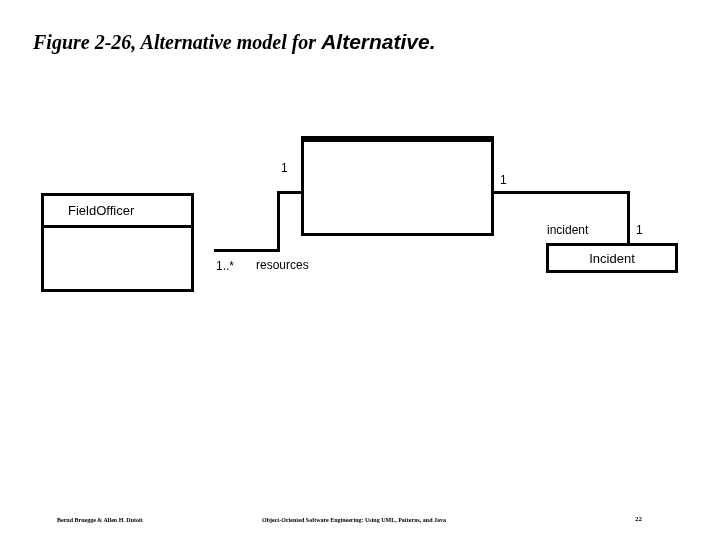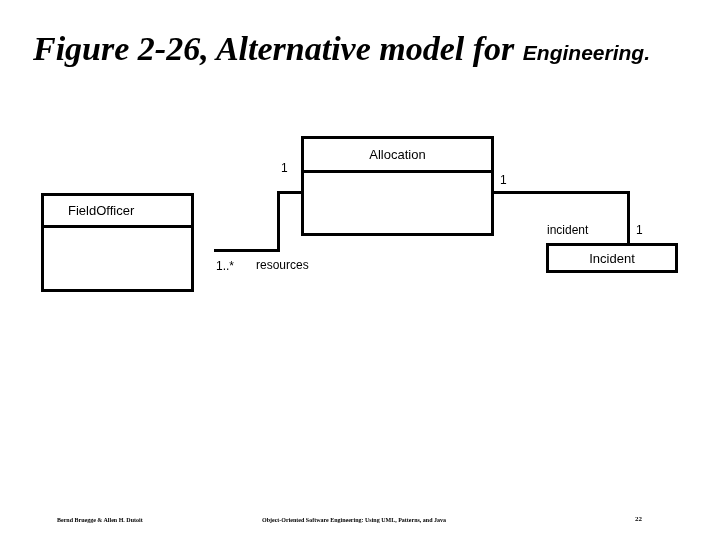--- a/index.html
+++ b/index.html
@@ -23,21 +23,21 @@
     top: 30px;
     width: 660px;
     height: 34px;
     white-space: nowrap;
     color: #000000;
   }
   #title .t-serif {
     font-family: "Liberation Serif", serif;
     font-style: italic;
     font-weight: bold;
-    font-size: 34px;
+    font-size: 20px;
     letter-spacing: 0px;
   }
   #title .t-sans {
     font-family: "Liberation Sans", sans-serif;
     font-style: italic;
     font-weight: bold;
     font-size: 21px;
     letter-spacing: 0px;
   }
 
@@ -126,43 +126,40 @@
   #footer-author { left: 57px; top: 516px; }
   #footer-book   { left: 262px; top: 516px; }
   #footer-page   { left: 635px; top: 515px; font-size: 7px; }
 </style>
 </head>
 <body>
 
 <div id="slide">
 
   <div id="title">
-    <span class="t-serif">Figure 2-26, Alternative model for </span><span class="t-sans">Engineering.</span>
+    <span class="t-serif">Figure 2-26, Alternative model for </span><span class="t-sans">Alternative.</span>
   </div>
 
   <div class="line-h" style="left:214px; top:249px; width:66px;"></div>
 
   <div class="line-v" style="left:277px; top:191px; height:61px;"></div>
 
   <div class="line-h" style="left:277px; top:191px; width:27px;"></div>
 
   <div class="line-h" style="left:491px; top:191px; width:139px;"></div>
   <div class="line-v" style="left:627px; top:191px; height:55px;"></div>
 
   <div class="uml-class" id="cls-fieldofficer">
     <div class="uml-compartment cmp-name c1">
       <span>FieldOfficer</span>
     </div>
     <div class="uml-compartment sep c3"></div>
   </div>
 
   <div class="uml-class" id="cls-allocation">
-    <div class="uml-compartment cmp-name c1">
-      <span>Allocation</span>
-    </div>
     <div class="uml-compartment sep c3"></div>
   </div>
 
   <div class="uml-class" id="cls-incident">
     <div class="uml-compartment cmp-name c1">
       <span>Incident</span>
     </div>
   </div>
 
   <div class="assoc-label" style="left:281px; top:161px;">1</div>

